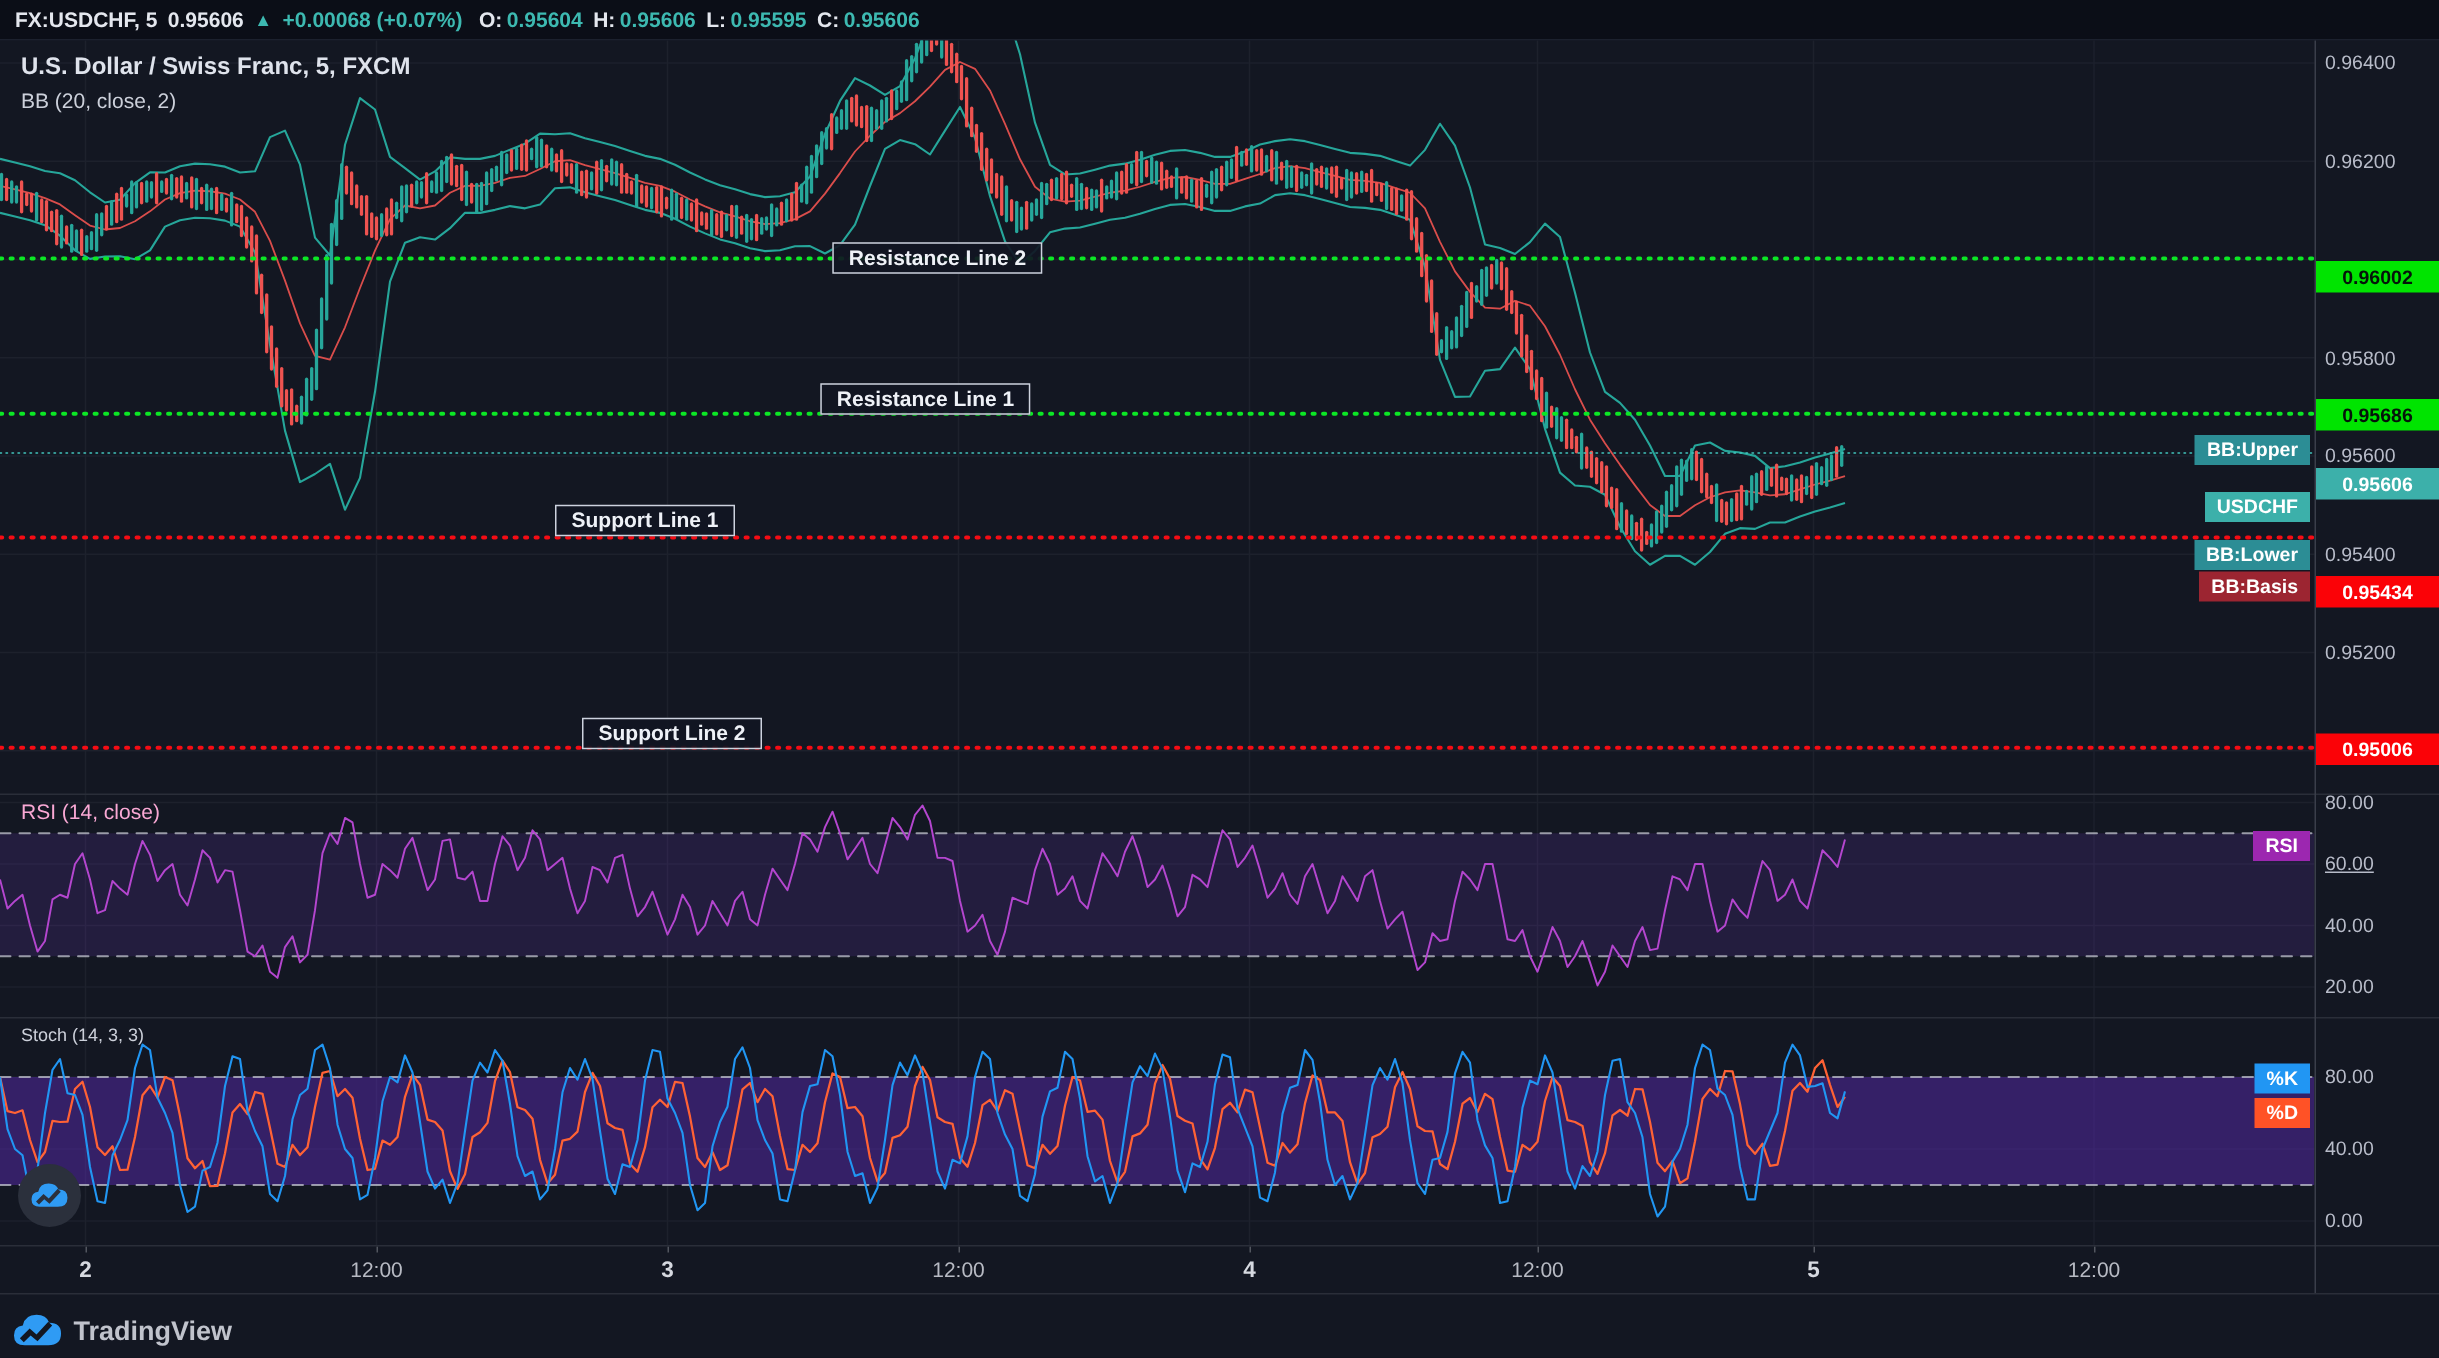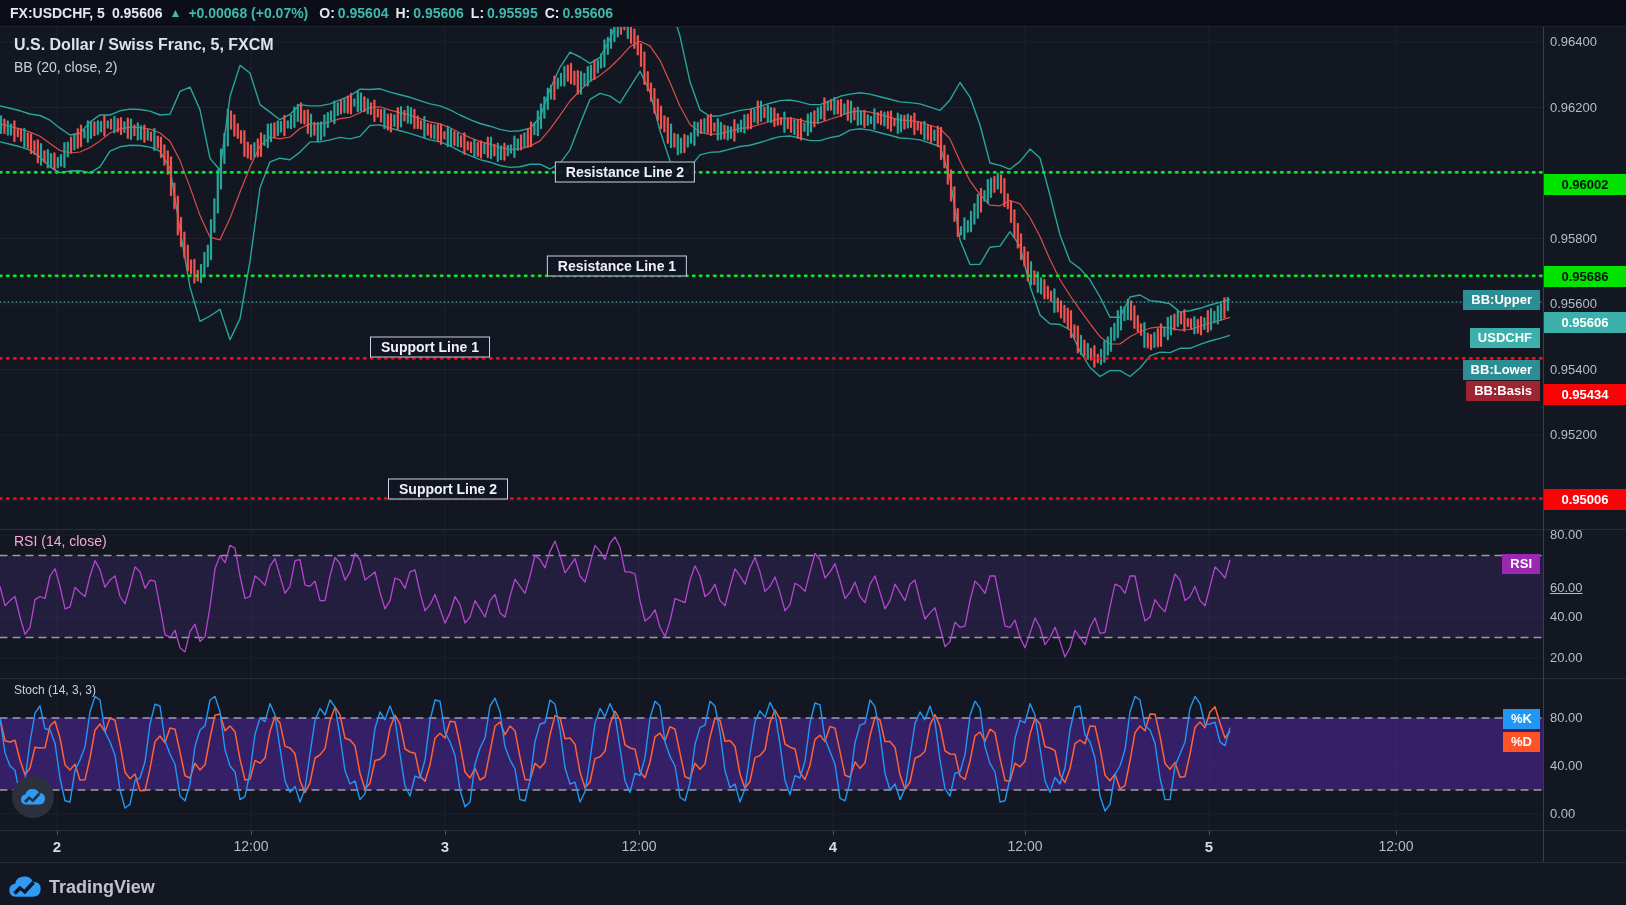--- a/index.html
+++ b/index.html
@@ -493,21 +493,21 @@
   <div id="axis-border"></div>
 
   <div id="price-axis">
       <div class="axis-num" style="top: 34px;">0.96400</div>
       <div class="axis-num" style="top: 99.5px;">0.96200</div>
       <div class="axis-num" style="top: 230.5px;">0.95800</div>
       <div class="axis-num" style="top: 296px;">0.95600</div>
       <div class="axis-num" style="top: 361.5px;">0.95400</div>
       <div class="axis-num" style="top: 427px;">0.95200</div>
       <div class="axis-num" style="top: 527px;">80.00</div>
-      <div class="axis-num" style="top: 580px; text-decoration: underline;">60.00</div>
+      <div class="axis-num" style="top: 568px; text-decoration: underline;">60.00</div>
       <div class="axis-num" style="top: 609px;">40.00</div>
       <div class="axis-num" style="top: 650px;">20.00</div>
       <div class="axis-num" style="top: 710px;">80.00</div>
       <div class="axis-num" style="top: 758px;">40.00</div>
       <div class="axis-num" style="top: 806px;">0.00</div>
       <div class="tag res" style="top: 162px; margin-top: 12px;">0.96002</div>
       <div class="tag res" style="top: 266px;">0.95686</div>
       <div class="tag price" style="top: 312px;">0.95606</div>
       <div class="tag sup" style="top: 384px;">0.95434</div>
       <div class="tag sup" style="top: 489px;">0.95006</div>

